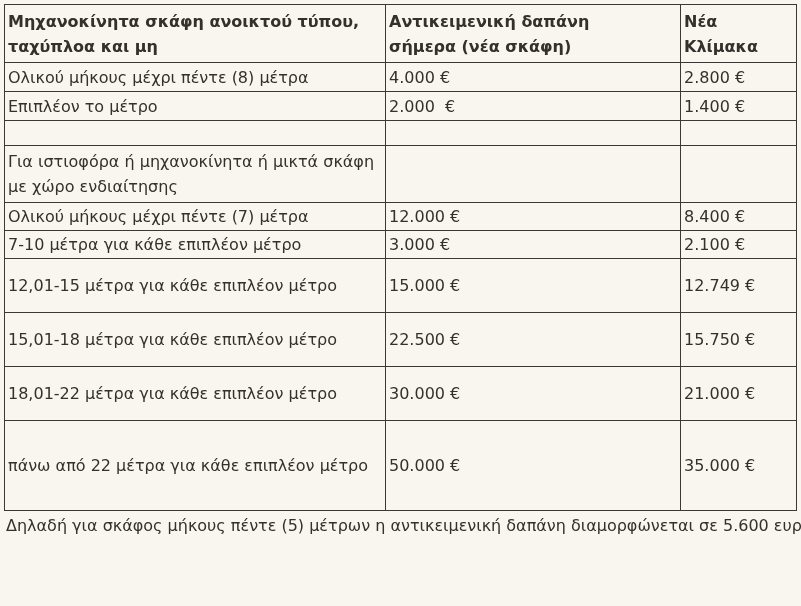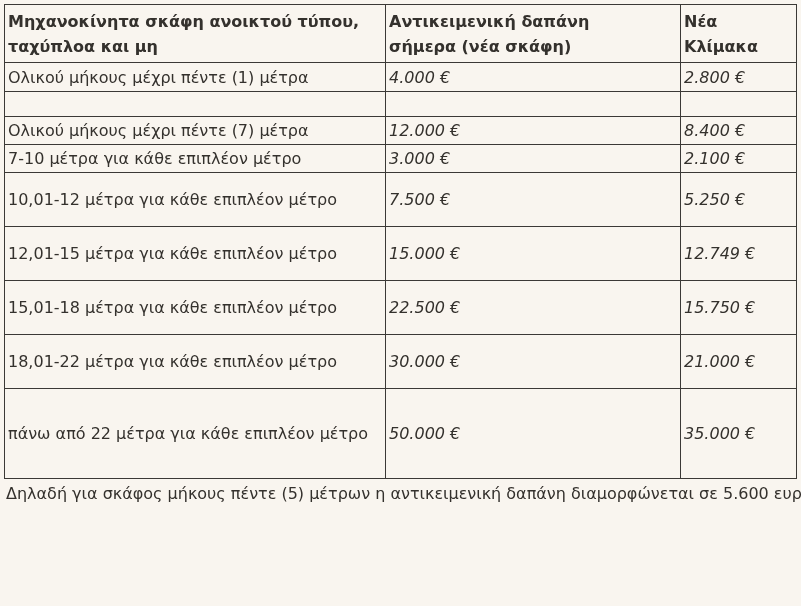--- a/index.html
+++ b/index.html
@@ -31,21 +31,21 @@
     vertical-align: middle;
     overflow: hidden;
     word-wrap: break-word;
   }
   .boat-table th {
     font-weight: bold;
   }
   
   .c1  { padding-right: 52px; }
   th.c2 { padding-right: 40px; margin-top: 8px; }
-  .num { white-space: pre-wrap; font-style: italic; }
+  .num { white-space: pre-wrap; }
   .vtop { vertical-align: top; padding-top: 2px; margin-left: 8px; }
   
   tr.h58  { height: 58px; }
   tr.h29  { height: 29px; }
   tr.h25  { height: 25px; }
   tr.h57  { height: 57px; }
   tr.h28  { height: 28px; }
   tr.h54  { height: 54px; }
   tr.h119 { height: 90px; }
   .cutoff-line {
@@ -65,43 +65,48 @@
     <col style="width:295px">
     <col style="width:116px">
   </colgroup>
   <tbody>
     <tr class="h58">
       <th class="c1">Μηχανοκίνητα σκάφη ανοικτού τύπου, ταχύπλοα και μη</th>
       <th class="c2">Αντικειμενική δαπάνη σήμερα (νέα σκάφη)</th>
       <th>Νέα Κλίμακα</th>
     </tr>
     <tr class="h29">
-      <td class="c1">Ολικού μήκους μέχρι πέντε (1) μέτρα</td>
+      <td class="c1">Ολικού μήκους μέχρι πέντε (8) μέτρα</td>
       <td class="num">4.000 €</td>
       <td class="num">2.800 €</td>
     </tr>
+    <tr class="h29">
+      <td class="c1">Επιπλέον το μέτρο</td>
+      <td class="num">2.000  €</td>
+      <td class="num">1.400 €</td>
+    </tr>
     <tr class="h25">
       <td class="c1"></td>
+      <td class="num"></td>
+      <td class="num"></td>
+    </tr>
+    <tr class="h57">
+      <td class="c1">Για ιστιοφόρα ή μηχανοκίνητα ή μικτά σκάφη με χώρο ενδιαίτησης</td>
       <td class="num"></td>
       <td class="num"></td>
     </tr>
     <tr class="h28">
       <td class="c1">Ολικού μήκους μέχρι πέντε (7) μέτρα</td>
       <td class="num">12.000 €</td>
       <td class="num">8.400 €</td>
     </tr>
     <tr class="h28">
       <td class="c1">7-10 μέτρα για κάθε επιπλέον μέτρο</td>
       <td class="num">3.000 €</td>
       <td class="num">2.100 €</td>
-    </tr>
-    <tr class="h54">
-      <td class="c1">10,01-12 μέτρα για κάθε επιπλέον μέτρο</td>
-      <td class="num">7.500 €</td>
-      <td class="num">5.250 €</td>
     </tr>
     <tr class="h54">
       <td class="c1">12,01-15 μέτρα για κάθε επιπλέον μέτρο</td>
       <td class="num">15.000 €</td>
       <td class="num">12.749 €</td>
     </tr>
     <tr class="h54">
       <td class="c1">15,01-18 μέτρα για κάθε επιπλέον μέτρο</td>
       <td class="num">22.500 €</td>
       <td class="num">15.750 €</td>

